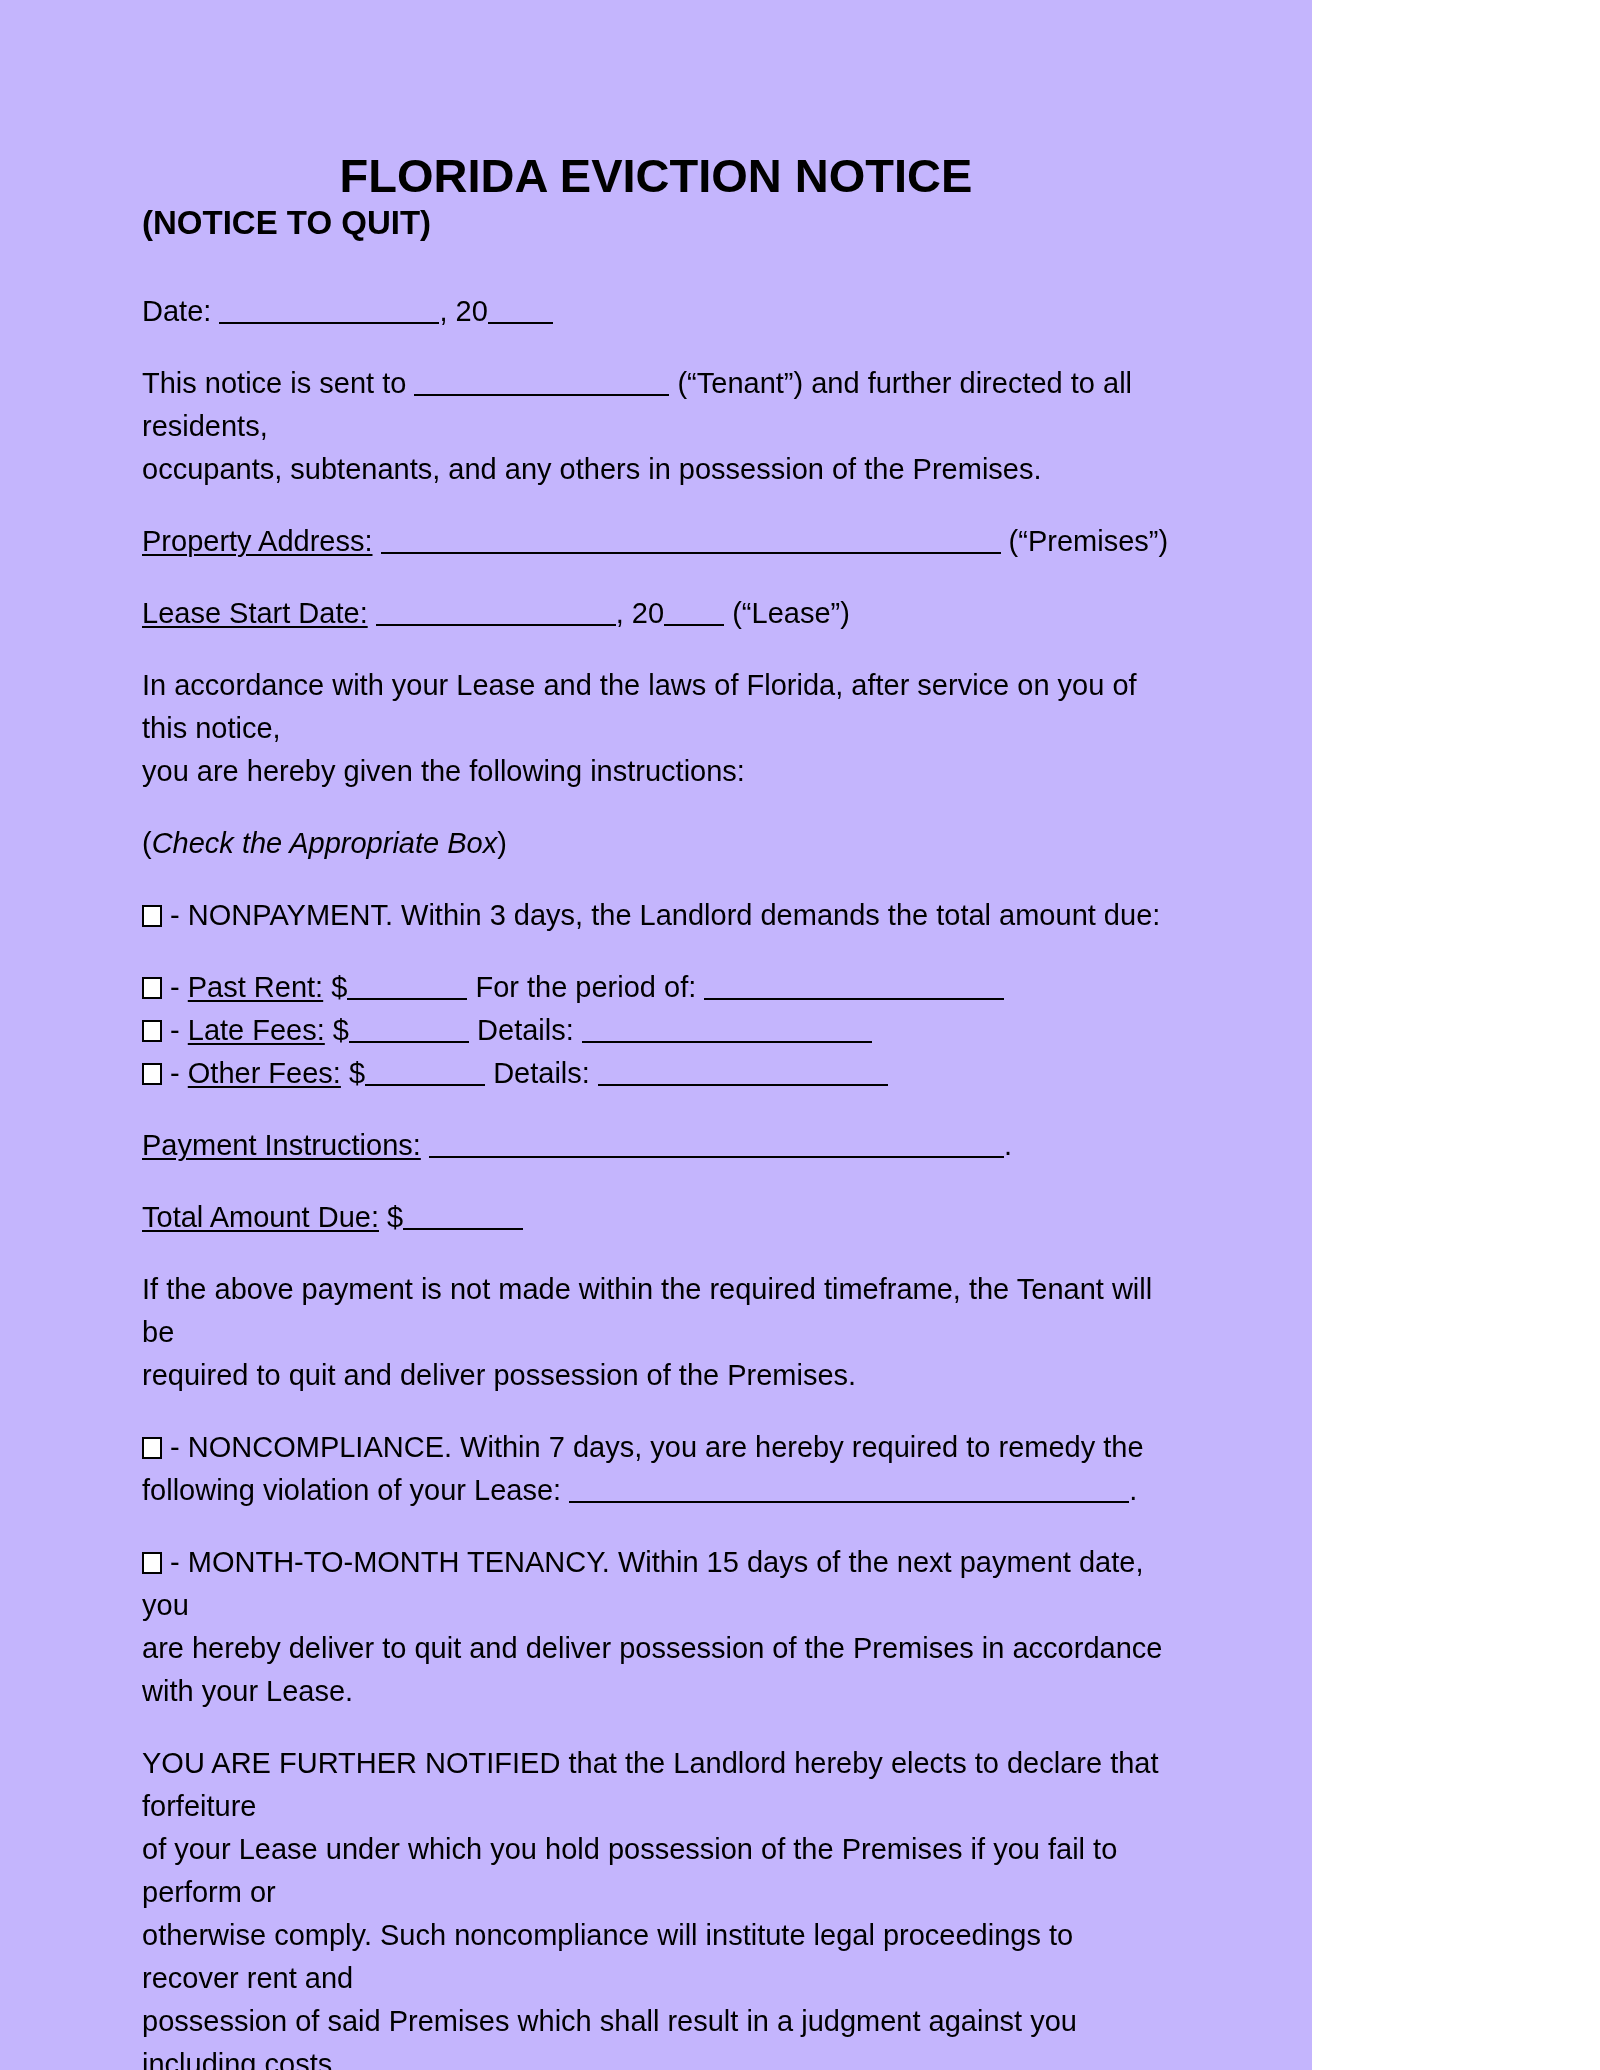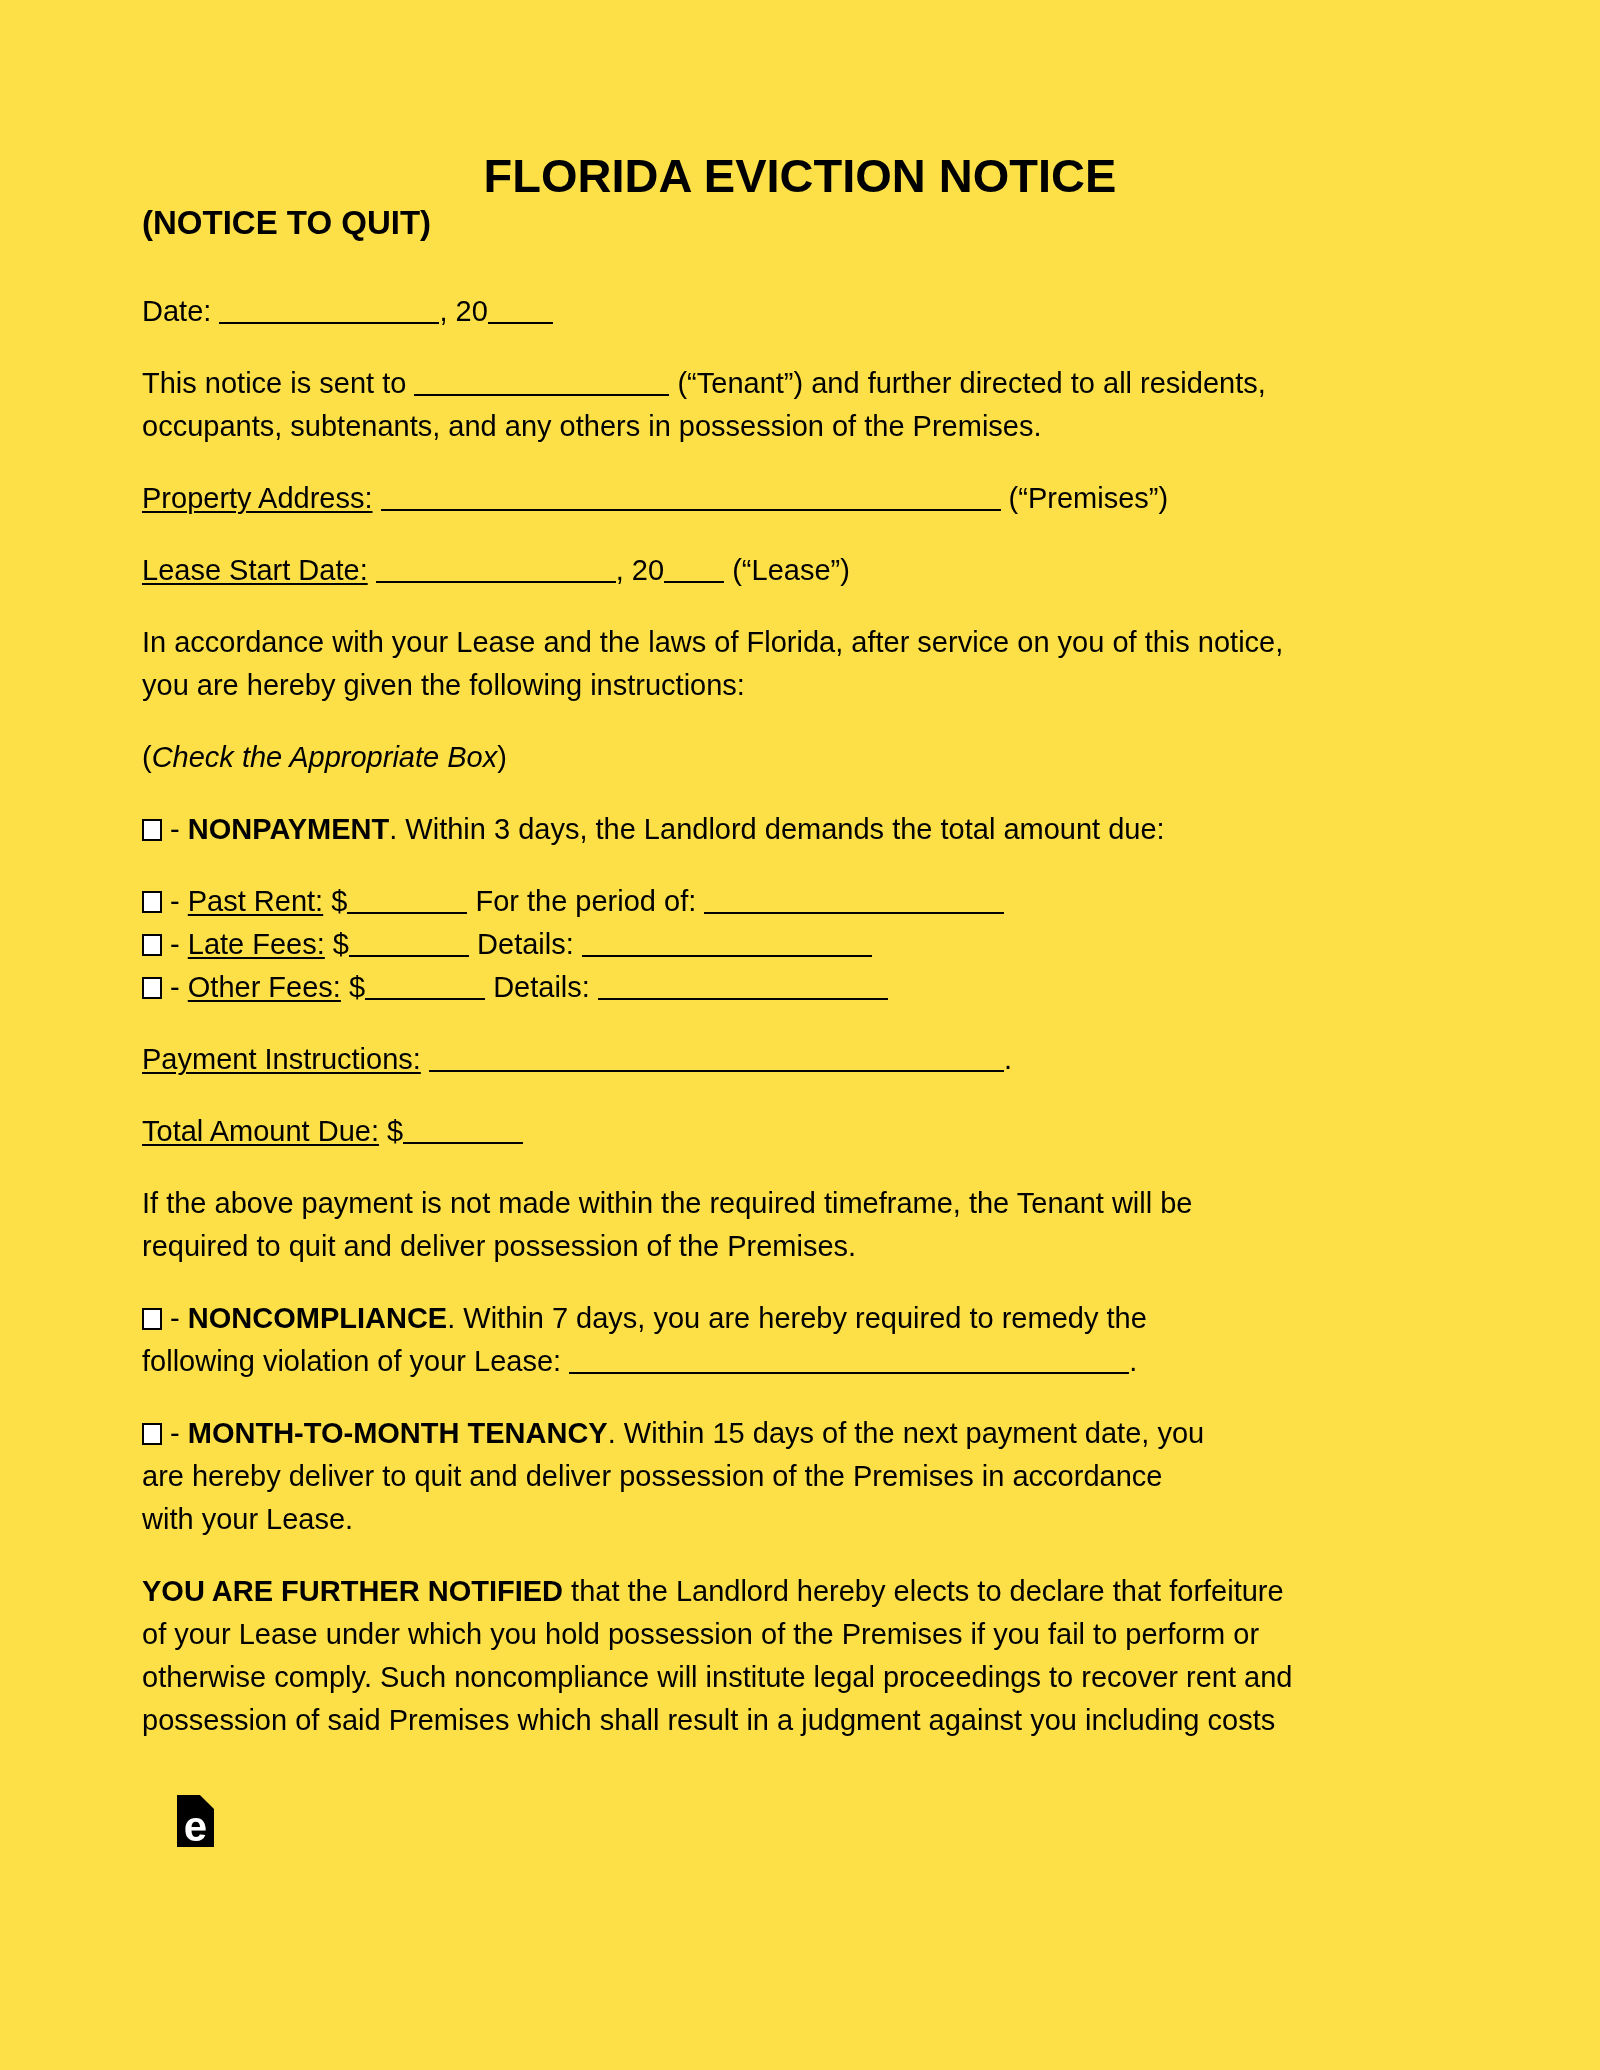--- a/index.html
+++ b/index.html
@@ -1,33 +1,33 @@
 <!DOCTYPE html>
 <html><head>
 <meta charset="utf-8">
 <style>
   html, body { margin:0; padding:0; background:#ffffff; }
   .page {
-    width:1600px; height:2070px; box-sizing:border-box;
+    width:1312px; height:2070px; box-sizing:border-box;
     padding:150px 142px 0 142px;
     font-family:"Liberation Sans","DejaVu Sans",sans-serif;
     font-size:29px; line-height:43px; color:#000;
-    position:relative; overflow:hidden; background:#fde047;
+    position:relative; overflow:hidden; background:#c4b5fd;
   }
   .title { font-size:47px; line-height:52px; font-weight:bold; text-align:center; margin:0 0 2px 0; }
   .subtitle { font-size:33px; line-height:38px; font-weight:bold; text-align:left; margin:0 0 48px 0; }
   p.line { margin:0 0 29px 0; }
   .mb14{margin-bottom:14px}.mb19{margin-bottom:19px}.mb21{margin-bottom:21px}
   .mb24{margin-bottom:24px}.mb28{margin-bottom:28px}.mb30{margin-bottom:30px}
   .mb32{margin-bottom:32px}.mb33{margin-bottom:33px}.mb42{margin-bottom:42px}.mb0{margin-bottom:0}
   .ind1 { margin-left:124px; }
   .ind2 { margin-left:221px; }
   .u { text-decoration:underline; text-decoration-thickness:2px; text-underline-offset:3px; }
   .i { font-style:italic; }
-  b { font-weight:bold;margin-top:18px; }
+  b { font-weight:normal;margin-top:18px; }
   .cb {
     display:inline-block; width:16px; height:18px;
     border:2px solid #000; vertical-align:-2px; background:#fff;
   }
   .blank {
     display:inline-block; height:2px; border-bottom:2.5px solid #000;
     position:relative; top:3px;
   }
   .w60{width:60px}.w65{width:65px}.w120{width:120px}.w220{width:220px}
   .w240{width:240px}.w255{width:255px}.w290{width:290px}.w300{width:300px}

